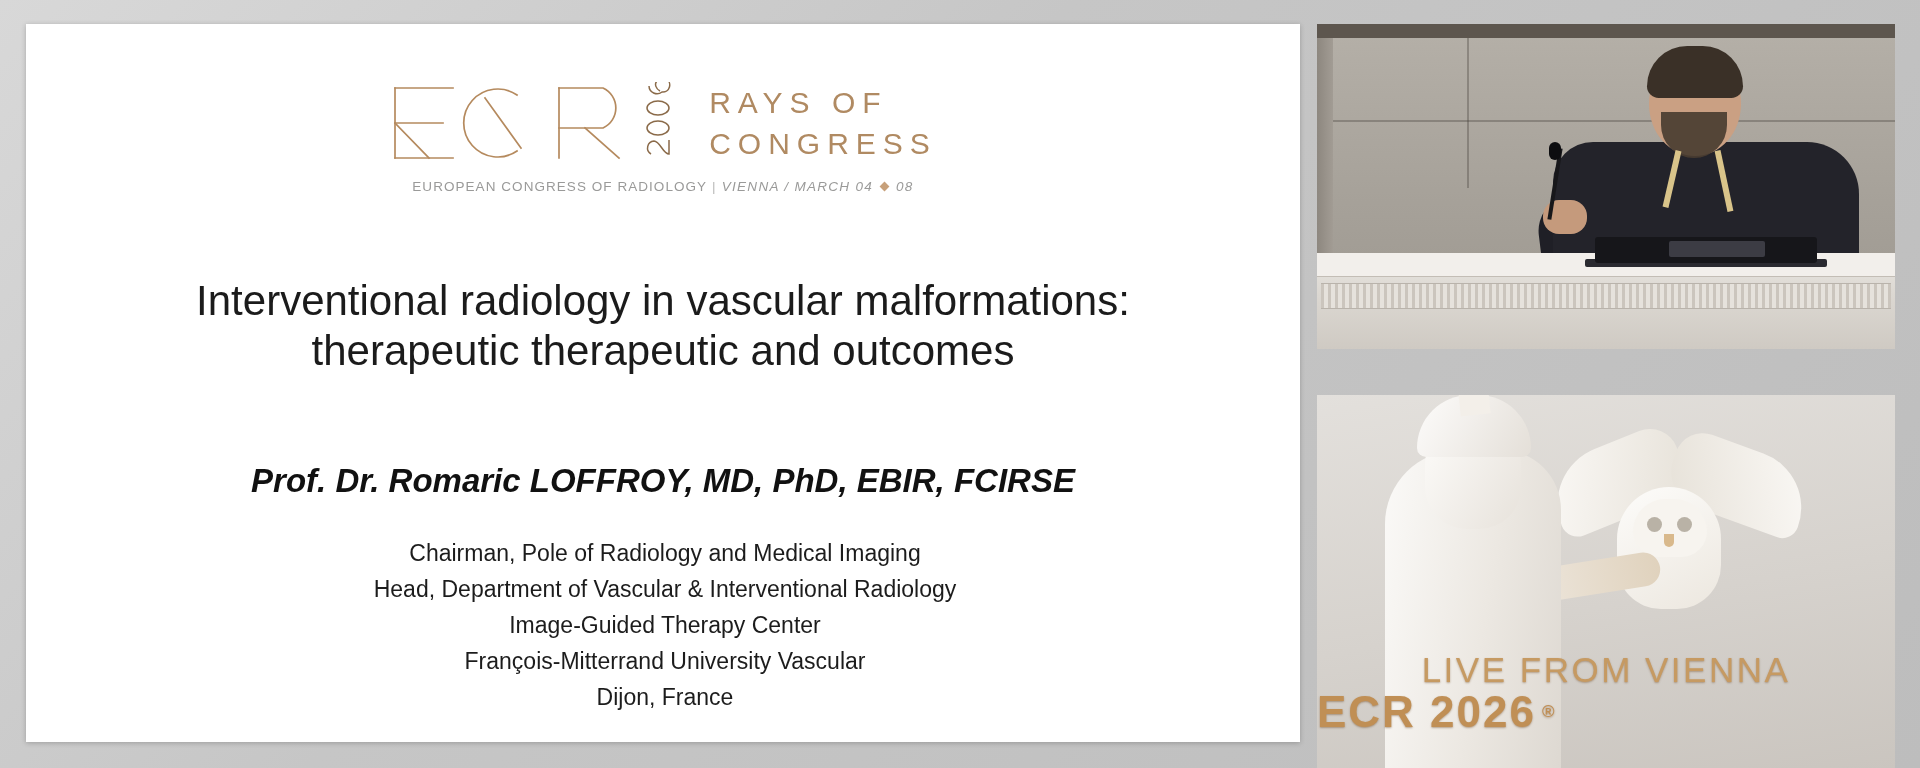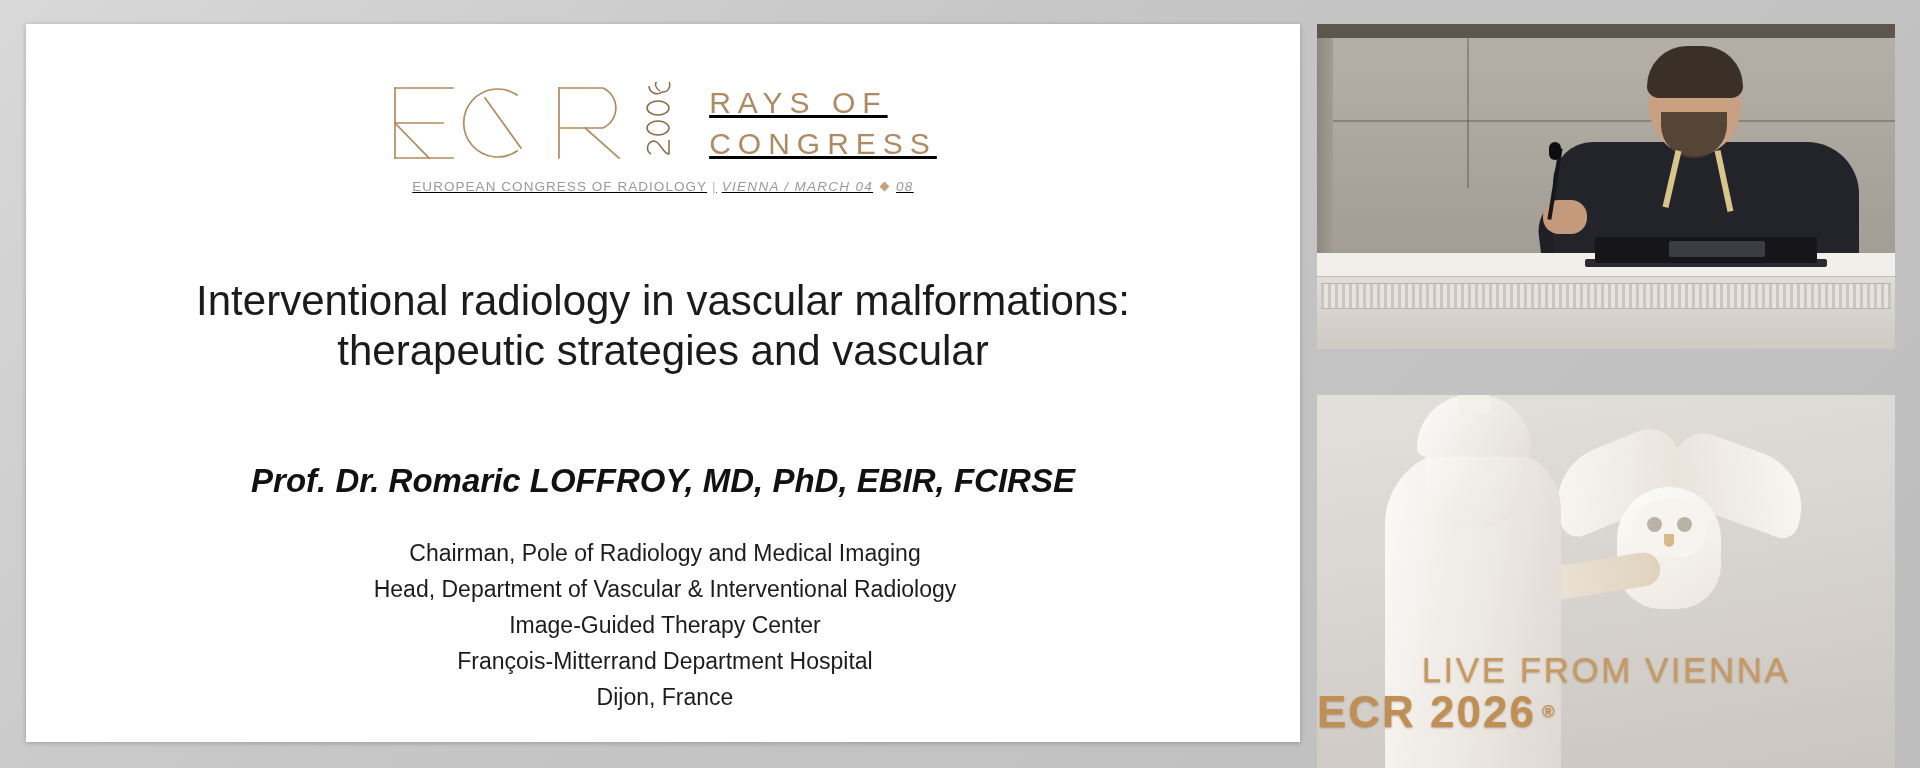--- a/index.html
+++ b/index.html
@@ -18,21 +18,21 @@
     position:absolute; left:26px; top:24px;
     width:1274px; height:718px;
     background:#ffffff;
     box-shadow:0 1px 5px rgba(0,0,0,.22);
     overflow:hidden;
   }
 
   
   .logo-block {
     position:absolute; left:0; right:0; top:58px;
-    display:flex; flex-direction:column; align-items:center;text-decoration:underline;
+    display:flex; flex-direction:column; align-items:center;
   }
   .logo-row { display:flex; align-items:center; justify-content:center; gap:0; }
   .ecr-mark { display:block; }
   .rays {
     margin-left:20px;
     display:flex; flex-direction:column; justify-content:center;
     color:#b08a62;
     font-size:30px; letter-spacing:7px; line-height:1.38;
     font-weight:400;
   }
@@ -308,30 +308,30 @@
         <span>EUROPEAN CONGRESS OF RADIOLOGY</span>
         <span class="sep">|</span>
         <span class="it">VIENNA / MARCH 04</span>
         <span class="diamond"></span>
         <span class="it">08</span>
       </div>
     </div>
 
     <div class="slide-title">
       <div>Interventional radiology in vascular malformations:</div>
-      <div>therapeutic strategies and vascular</div>
+      <div>therapeutic therapeutic and outcomes</div>
     </div>
 
     <div class="speaker">Prof. Dr. Romaric LOFFROY, MD, PhD, EBIR, FCIRSE</div>
 
     <div class="affil">
       <div>Chairman, Pole of Radiology and Medical Imaging</div>
       <div>Head, Department of Vascular &amp; Interventional Radiology</div>
       <div>Image-Guided Therapy Center</div>
-      <div>François-Mitterrand Department Hospital</div>
+      <div>François-Mitterrand University Vascular</div>
       <div>Dijon, France</div>
     </div>
   </div>
 
   <div id="cam">
     <div class="cam-wall"></div>
     <div class="cam-dark-top"></div>
     <div class="cam-panelline" style="left:150px; top:14px; width:2px; height:150px;"></div>
     <div class="cam-panelline" style="left:0; top:96px; width:578px; height:2px;"></div>
     <div class="cam-col"></div>

